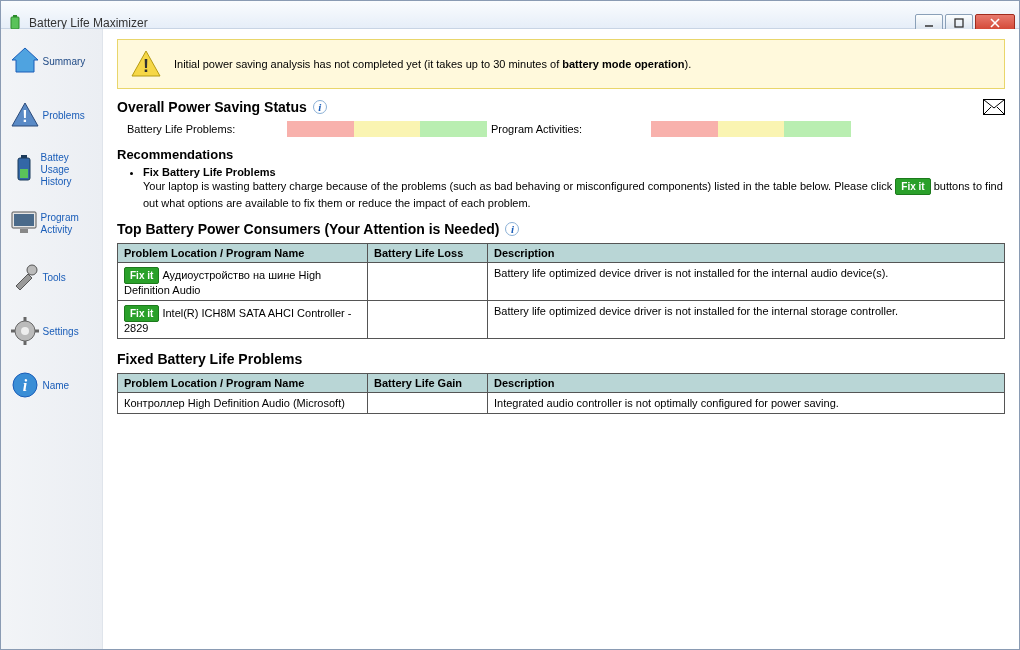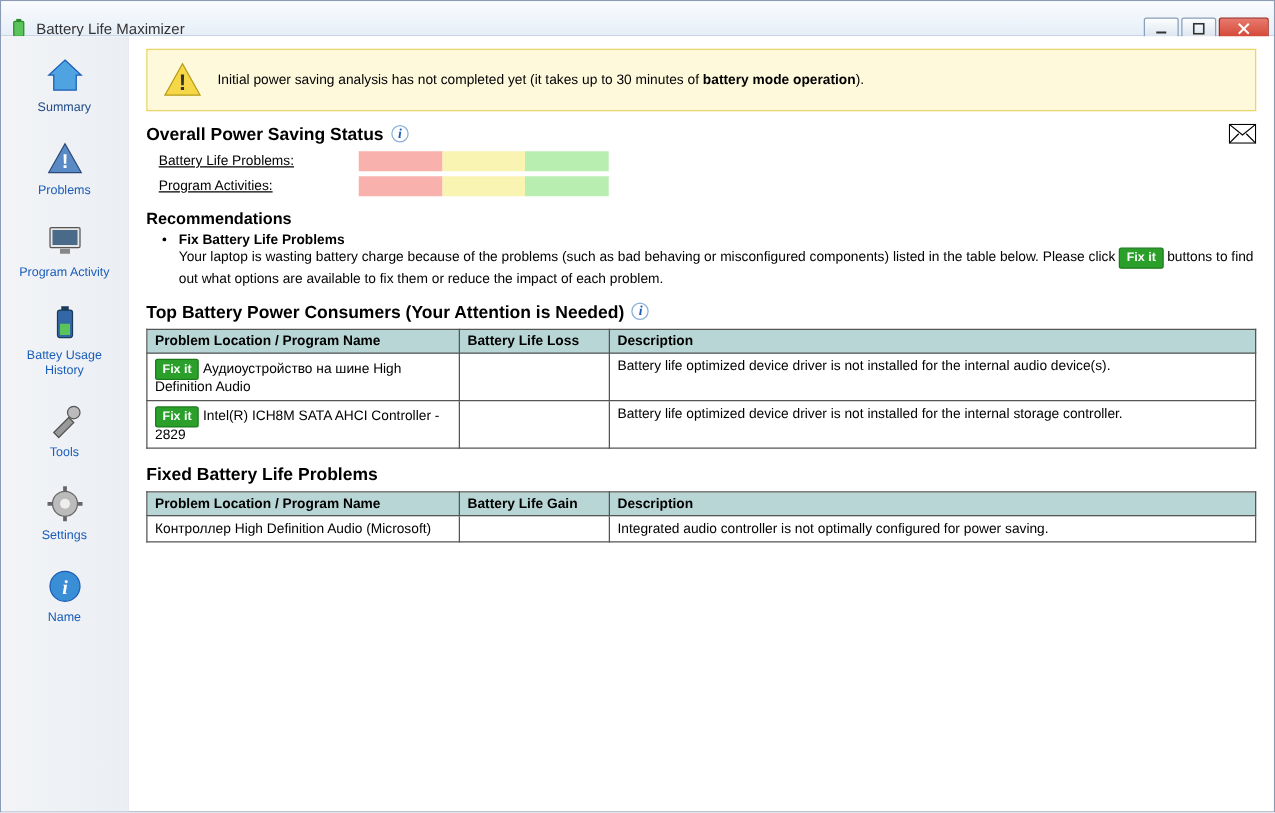--- a/index.html
+++ b/index.html
@@ -7,33 +7,33 @@
 .window { width: 1020px; height: 650px; border: 1px solid #8a9bb3; display: flex; flex-direction: column; background: #fff; }
 .titlebar { height: 28px; background: linear-gradient(to bottom, #fafcfe, #e6eef8); border-bottom: 1px solid #c8d4e4; display: flex; align-items: center; padding: 16px 4px 0 6px; }
 .titlebar-icon { width: 16px; height: 16px; margin-right: 6px; }
 .titlebar-title { font-size: 12px; color: #333; flex: 1; }
 .window-controls { display: flex; gap: 2px; }
 .win-btn { width: 28px; height: 18px; border: 1px solid #8aa0b8; border-radius: 2px; display: flex; align-items: center; justify-content: center; font-size: 9px; line-height: 1; cursor: pointer; background: linear-gradient(to bottom, #fcfefe, #d8e2ee); }
 .win-btn.close { width: 40px; background: linear-gradient(to bottom, #e87a6e, #d14331); color: #fff; border-color: #a02b1d; }
 .win-btn svg { pointer-events: none; }
 .body { flex: 1; display: flex; background: #fff; }
 .sidebar { width: 102px; background: linear-gradient(to right, #f2f4f7, #ebeef3); border-right: 1px solid #dfe4eb; display: flex; flex-direction: column; align-items: center; padding: 8px 0; }
-.sb-item { width: 90px; display: flex; flex-direction: column; align-items: center; padding: 6px 0 10px; cursor: pointer; color: #1a5db8; text-align: center; }
+.sb-item { width: 90px; display: flex; align-items: center; padding: 6px 0 10px; cursor: pointer; color: #1a5db8; text-align: left; }
 .sb-item.active { color: #224c87; }
 .sb-icon { width: 36px; height: 36px; display: flex; align-items: center; justify-content: center; margin-bottom: 2px; }
 .sb-label { font-size: 10px; line-height: 12px; }
 .main { flex: 1; padding: 10px 14px; overflow: auto; }
 .notice { background: #fff9dc; border: 1px solid #e9d66b; display: flex; padding: 8px 12px; gap: 12px; align-items: center; margin-bottom: 10px; }
 .notice-icon { width: 32px; height: 32px; flex: 0 0 32px; }
 .notice-text { font-size: 11px; color: #000; line-height: 16px; }
 .section-head { font-size: 14px; font-weight: bold; margin: 8px 0 6px; display: flex; align-items: center; gap: 6px; }
 .info-bubble { font-size: 11px; color: #1a5db8; border: 1px solid #8ab0d6; width: 14px; height: 14px; border-radius: 50%; display: inline-flex; align-items: center; justify-content: center; font-family: Georgia, serif; font-style: italic; cursor: pointer; }
 .envelope { margin-left: auto; }
 .envelope svg { display: block; }
-.status-rows { margin: 4px 0 10px 10px; display: flex; flex-direction: column; gap: 4px; text-decoration: underline; }
+.status-rows { margin: 4px 0 10px 10px; display: flex; flex-direction: row; gap: 4px; }
 .status-row { display: flex; align-items: center; gap: 10px; font-size: 11px; }
 .status-label { width: 150px; }
 .bar { display: flex; height: 16px; width: 200px; }
 .bar .seg { flex: 1; }
 .seg.red { background: #f8b1ac; }
 .seg.yl { background: #faf4b2; }
 .seg.gr { background: #b9eeb1; }
 .rec-head { font-size: 13px; font-weight: bold; margin-top: 8px; }
 .rec-list { margin: 4px 0 10px 26px; }
 .rec-list li { margin-bottom: 2px; }
@@ -93,36 +93,36 @@
             <svg width="34" height="34" viewBox="0 0 34 34">
               <polygon points="17,5 30,28 4,28" fill="#5a8ac6" stroke="#2a4a7a"></polygon>
               <text x="17" y="24" text-anchor="middle" fill="#fff" font-size="16" font-weight="bold">!</text>
             </svg>
           </span>
         <span class="sb-label">Problems</span>
       </div>
       <div class="sb-item">
         <span class="sb-icon">
             <svg width="34" height="34" viewBox="0 0 34 34">
+              <rect x="11" y="6" width="12" height="22" rx="2" fill="#3367a6" stroke="#1a3a5a"></rect>
+              <rect x="14" y="3" width="6" height="3" fill="#1a3a5a"></rect>
+              <rect x="13" y="17" width="8" height="9" fill="#5ac35a"></rect>
+            </svg>
+          </span>
+        <span class="sb-label">Battey Usage History</span>
+      </div>
+      <div class="sb-item">
+        <span class="sb-icon">
+            <svg width="34" height="34" viewBox="0 0 34 34">
               <rect x="5" y="6" width="24" height="16" rx="1" fill="#e6e6e6" stroke="#555"></rect>
               <rect x="7" y="8" width="20" height="12" fill="#4a6a8a"></rect>
               <rect x="13" y="23" width="8" height="4" fill="#888"></rect>
             </svg>
           </span>
         <span class="sb-label">Program Activity</span>
-      </div>
-      <div class="sb-item">
-        <span class="sb-icon">
-            <svg width="34" height="34" viewBox="0 0 34 34">
-              <rect x="11" y="6" width="12" height="22" rx="2" fill="#3367a6" stroke="#1a3a5a"></rect>
-              <rect x="14" y="3" width="6" height="3" fill="#1a3a5a"></rect>
-              <rect x="13" y="17" width="8" height="9" fill="#5ac35a"></rect>
-            </svg>
-          </span>
-        <span class="sb-label">Battey Usage History</span>
       </div>
       <div class="sb-item">
         <span class="sb-icon">
             <svg width="34" height="34" viewBox="0 0 34 34">
               <path d="M8 26 L20 14 L24 18 L12 30 Z" fill="#999" stroke="#555"></path>
               <circle cx="24" cy="10" r="5" fill="#bbb" stroke="#555"></circle>
             </svg>
           </span>
         <span class="sb-label">Tools</span>
       </div>

